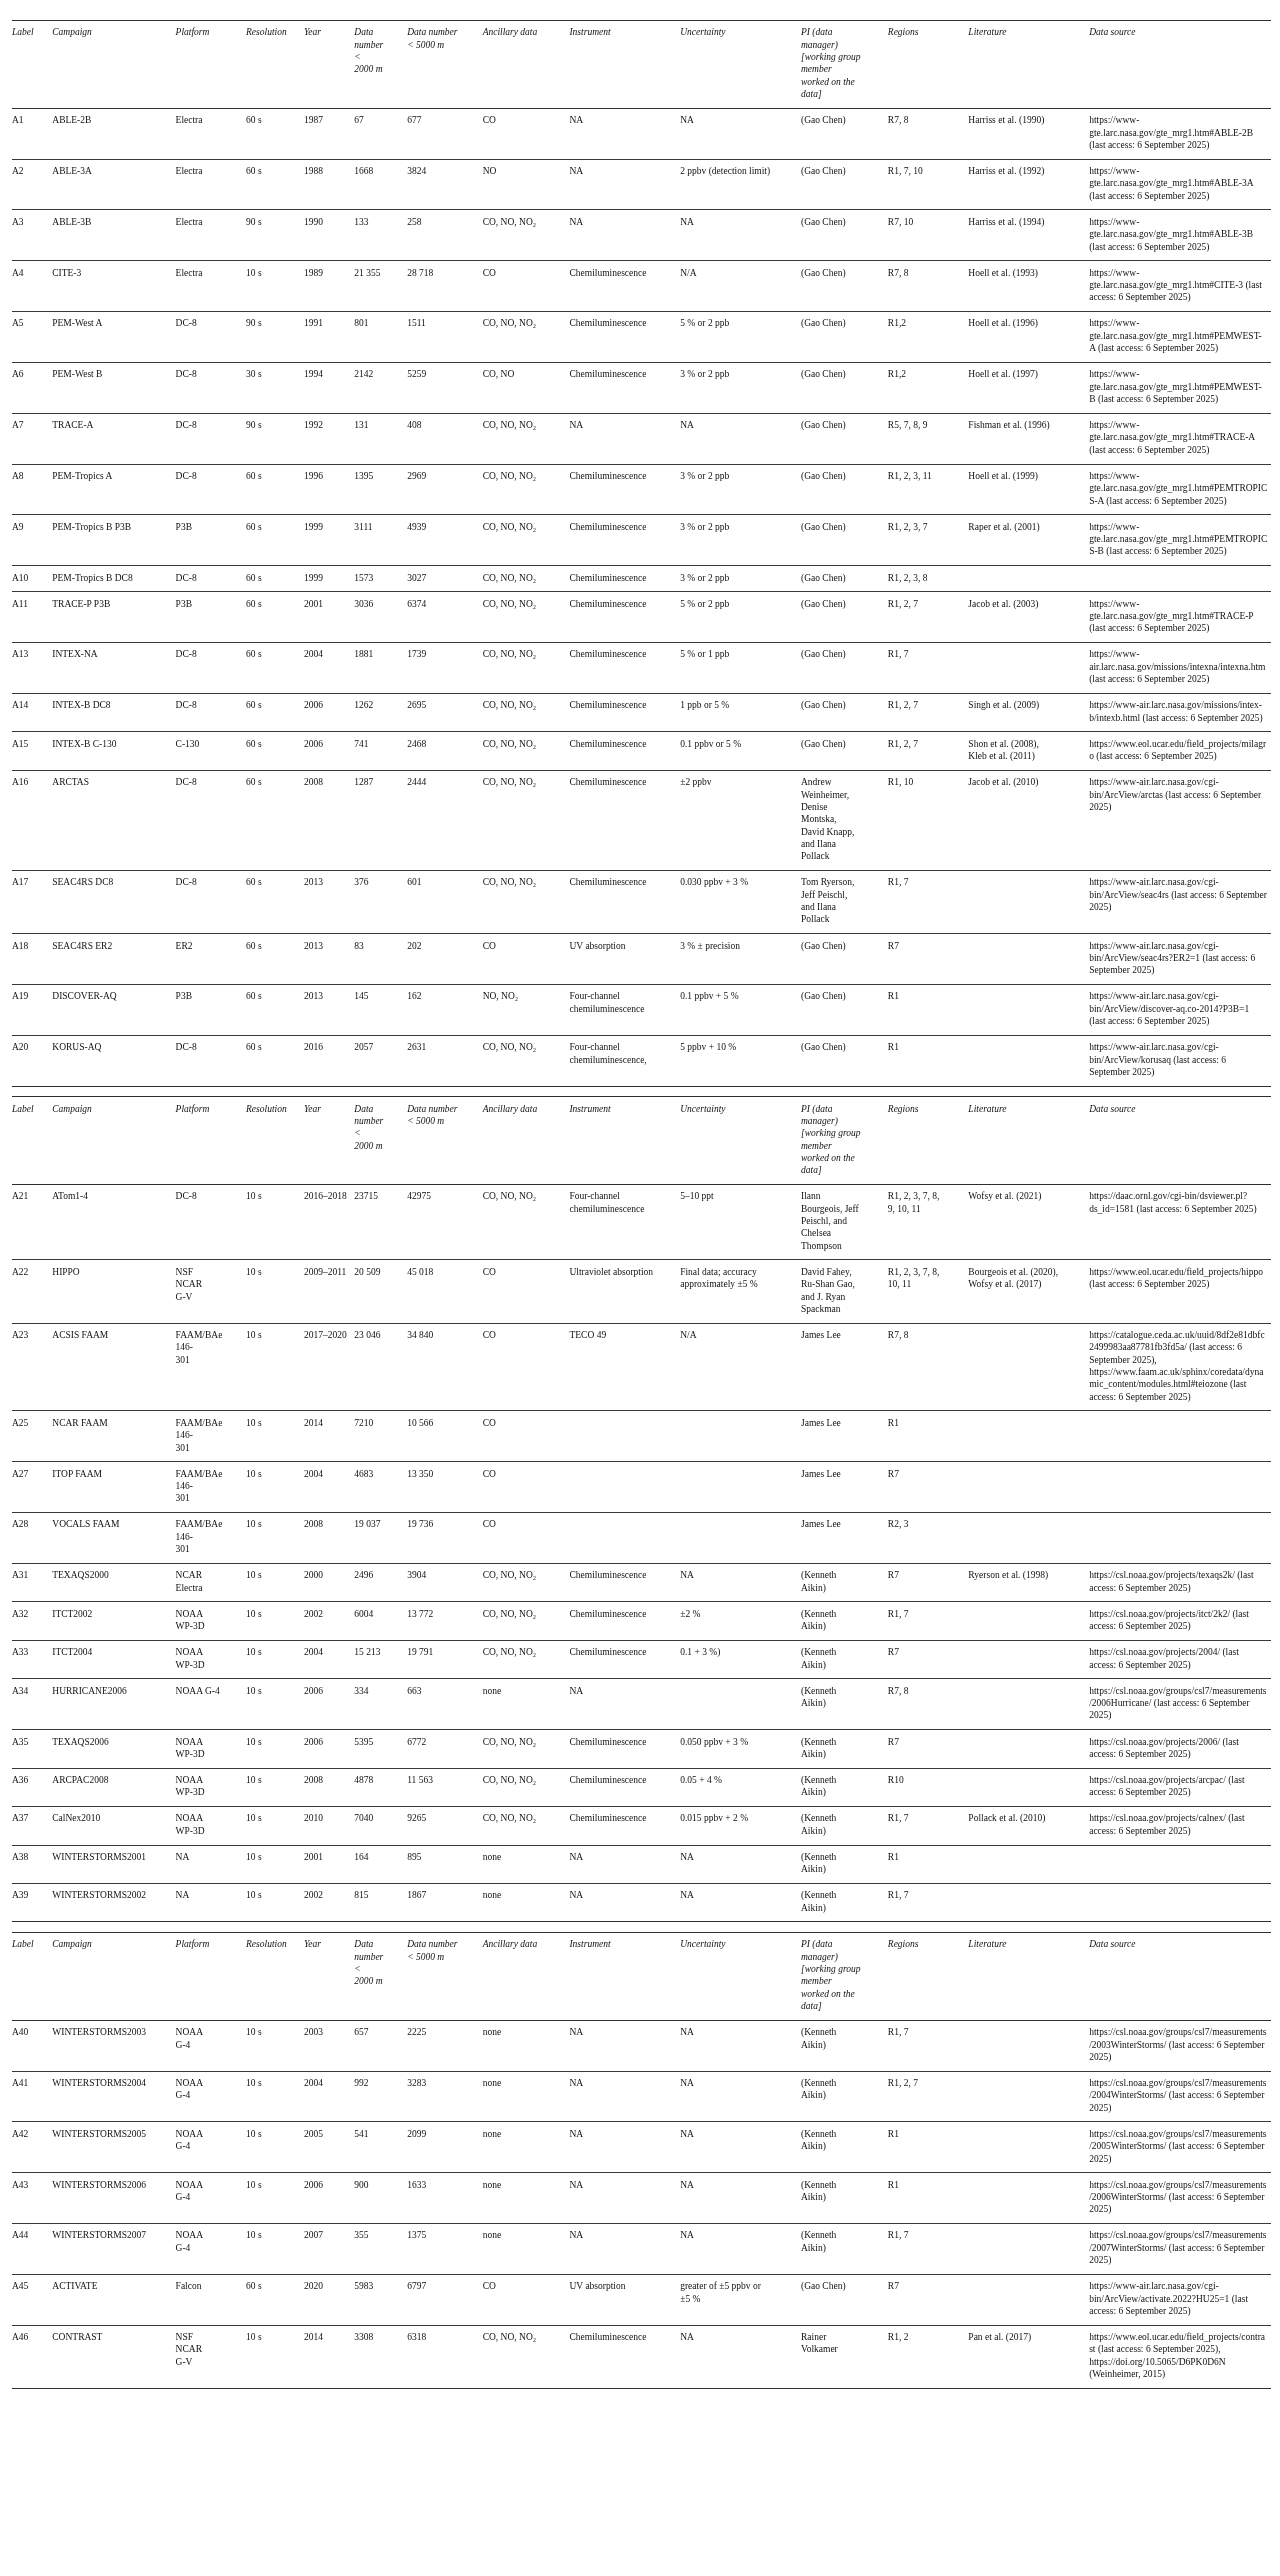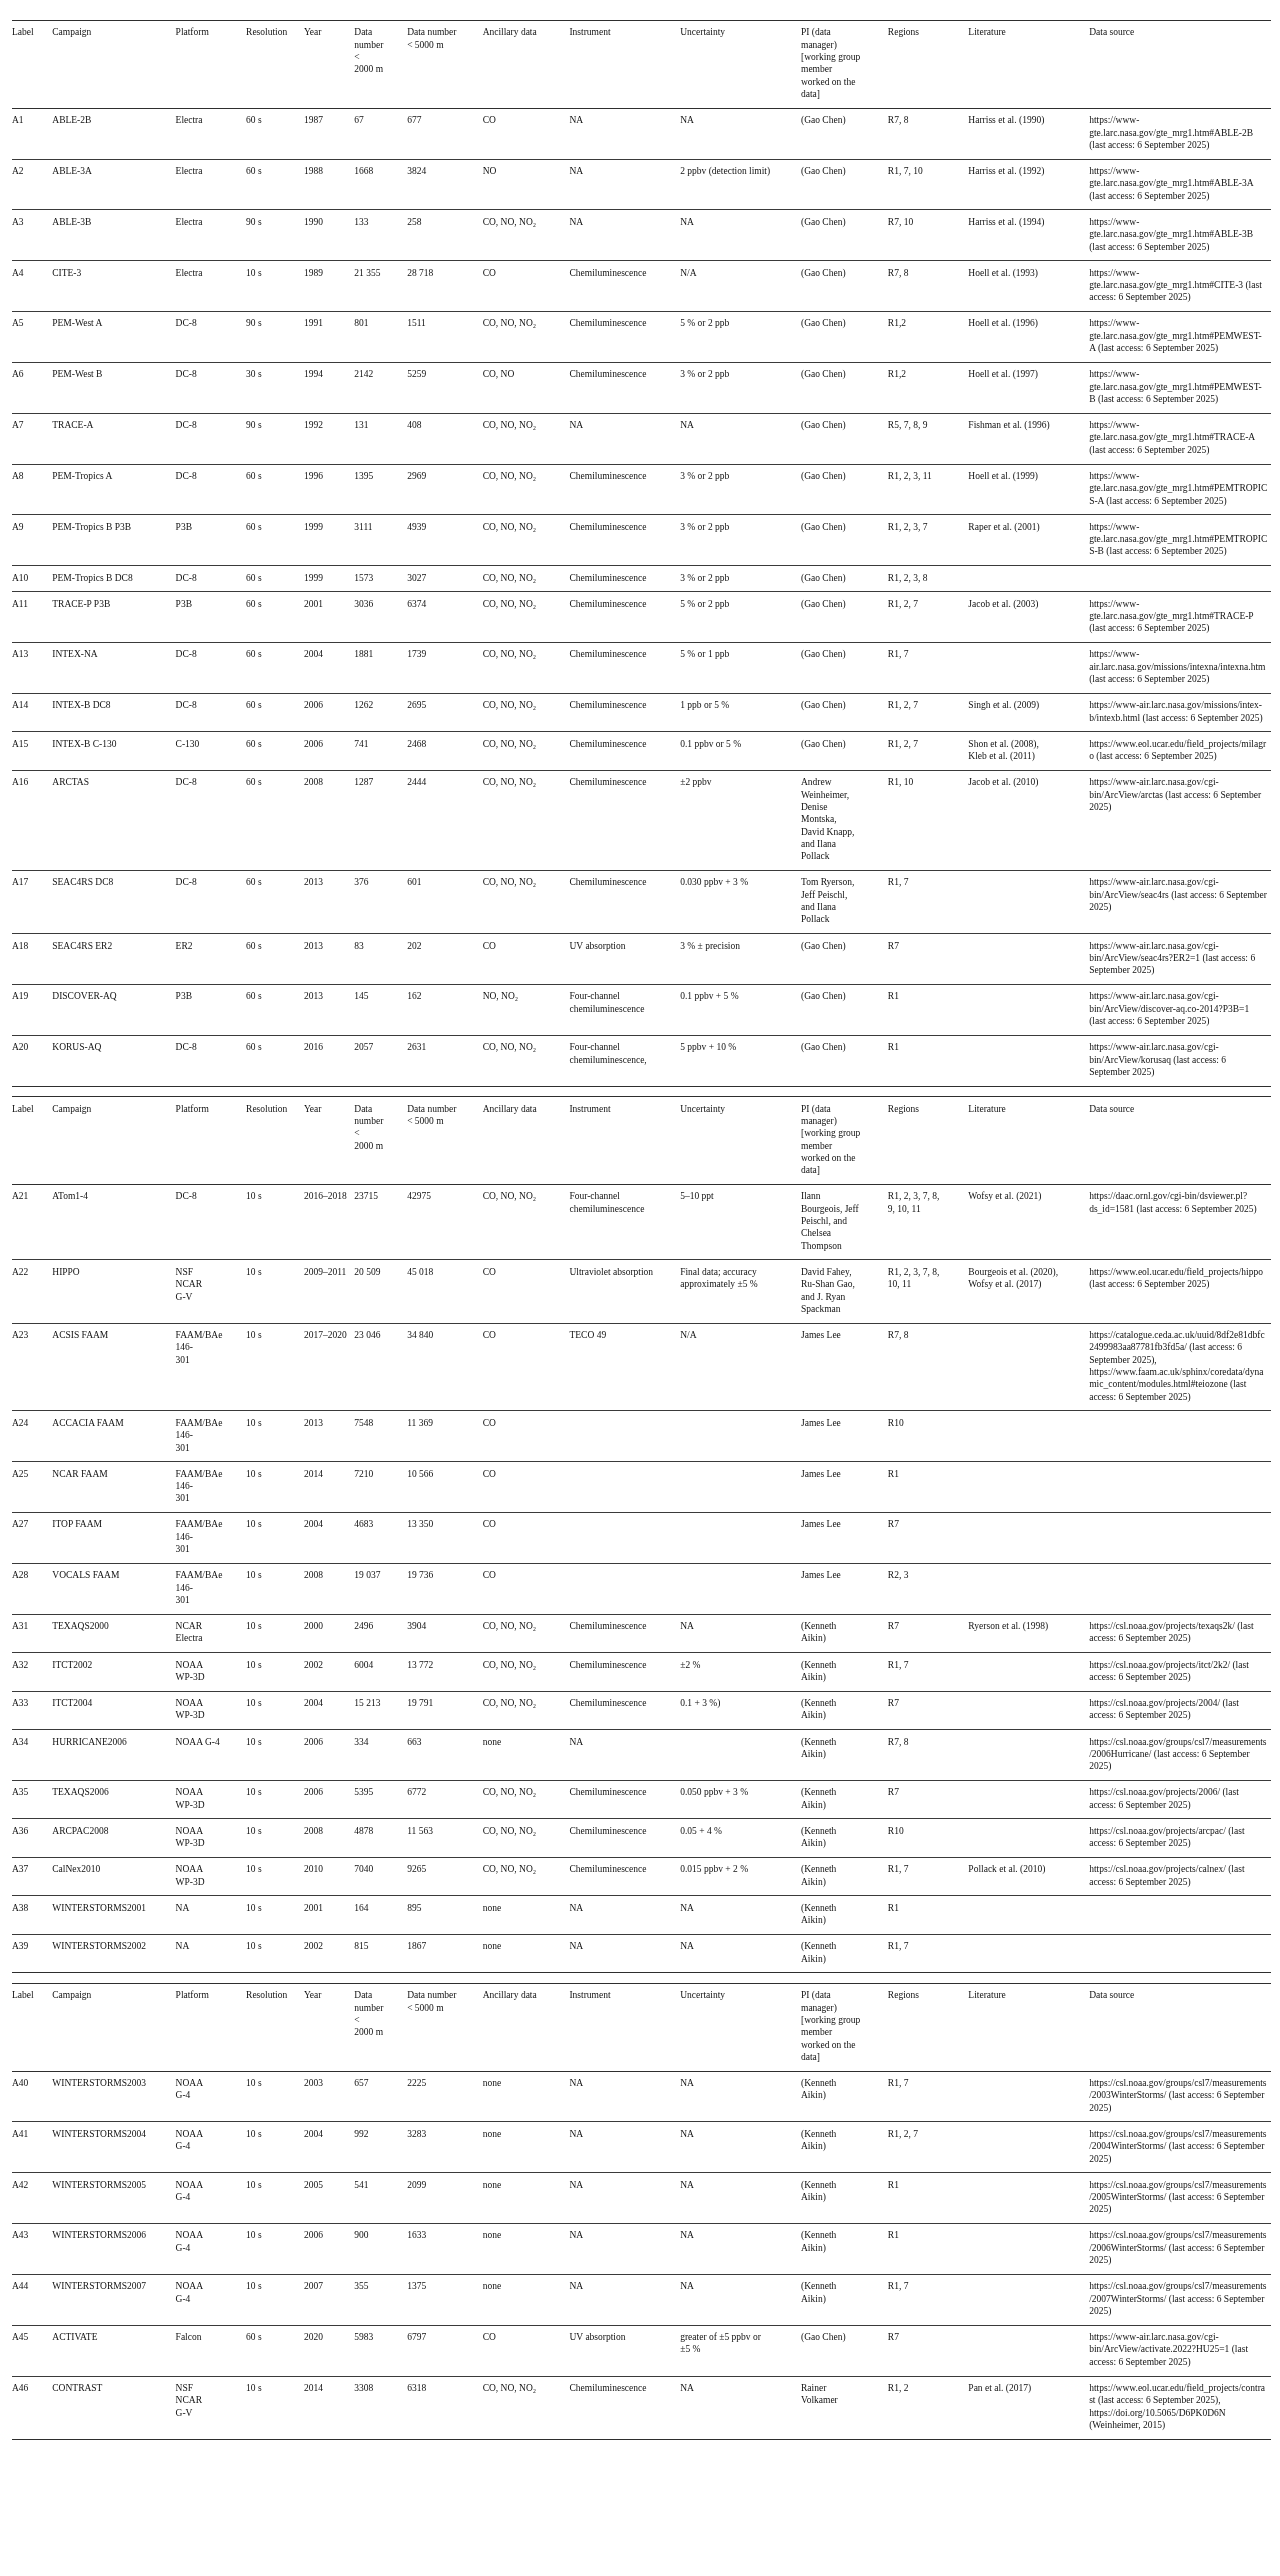--- a/index.html
+++ b/index.html
@@ -22,21 +22,21 @@
     border-bottom: 1.4px solid #2e2e2e;
   }
   th, td {
     text-align: left;
     font-weight: normal;
     vertical-align: top;
     padding: 5.4px 6px 7.4px 0;
     white-space: pre-line;
     overflow-wrap: anywhere;
   }
-  thead tr { border-bottom: 1.4px solid #2e2e2e; }
+  thead tr { border-bottom: 1.4px solid #2e2e2e; font-style: italic; }
   tbody tr { border-top: 1.4px solid #3a3a3a; }
   tbody tr:first-child { border-top: none; }
   td:last-child, th:last-child { padding-right: 2.7px; }
 </style>
 </head>
 <body>
 
 <div class="page">
   <section class="tbl-block">
       <table>
@@ -506,37 +506,20 @@
             <td>34 840</td>
             <td>CO</td>
             <td>TECO 49</td>
             <td>N/A</td>
             <td>James Lee</td>
             <td>R7, 8</td>
             <td></td>
             <td>https://catalogue.ceda.ac.uk/uuid/8df2e81dbfc2499983aa87781fb3fd5a/ (last access: 6 September 2025), https://www.faam.ac.uk/sphinx/coredata/dynamic_content/modules.html#teiozone (last access: 6 September 2025)</td>
           </tr>
           <tr>
-            <td>A24</td>
-            <td>ACCACIA FAAM</td>
-            <td>FAAM/BAe 146-
-301</td>
-            <td>10 s</td>
-            <td>2013</td>
-            <td>7548</td>
-            <td>11 369</td>
-            <td>CO</td>
-            <td></td>
-            <td></td>
-            <td>James Lee</td>
-            <td>R10</td>
-            <td></td>
-            <td></td>
-          </tr>
-          <tr>
             <td>A25</td>
             <td>NCAR FAAM</td>
             <td>FAAM/BAe 146-
 301</td>
             <td>10 s</td>
             <td>2014</td>
             <td>7210</td>
             <td>10 566</td>
             <td>CO</td>
             <td></td>

